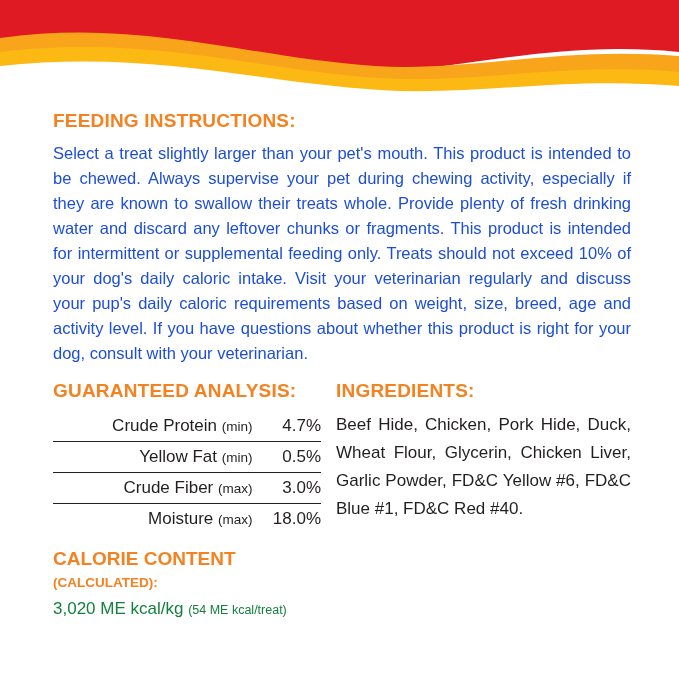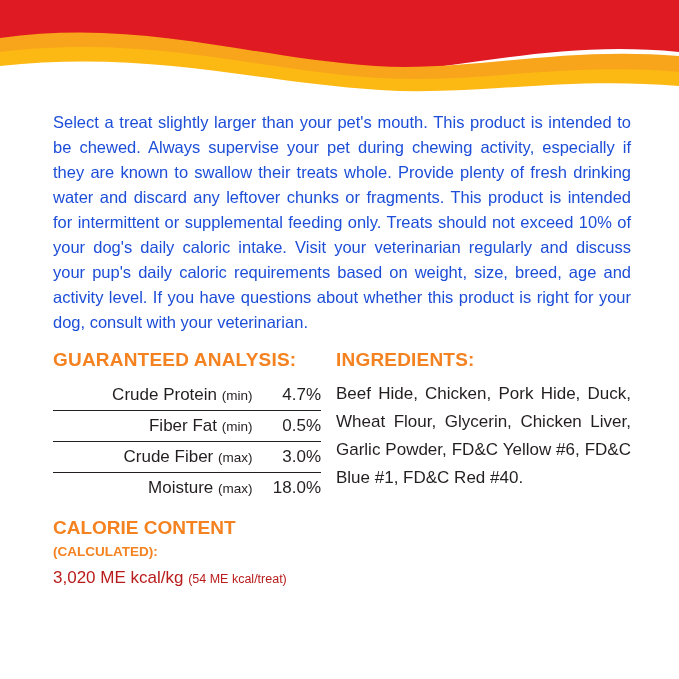--- a/index.html
+++ b/index.html
@@ -91,21 +91,21 @@
     font-weight: bold;
     margin: 14px 0 4px 0;
     line-height: 22px;
   }
   .calorie-heading .calc {
     font-size: 13.5px;
     font-weight: bold;
   }
   .calorie-value {
     font-size: 17px;
-    color: #b91c1c;
+    color: #15803d;
     line-height: 22px;
   }
   .calorie-value .per {
     font-size: 12.5px;
   }
   .ingredients-body {
     font-size: 17px;
     line-height: 28px;
     text-align: justify;
     color: #231f20;
@@ -120,35 +120,36 @@
   <div class="banner">
     <svg width="679" height="100" viewBox="0 0 679 100" xmlns="http://www.w3.org/2000/svg">
       <path d="M0,0 L679,0 L679,52 C560,40 470,68 380,72 C250,78 150,44 0,60 Z" fill="#e01a22"></path>
       <path d="M0,38 C140,18 250,58 375,66 C470,72 560,46 679,56 L679,76 C560,66 470,90 375,84 C250,76 140,40 0,58 Z" fill="#f8a51b"></path>
       <path d="M0,52 C150,34 255,70 380,78 C475,84 565,62 679,72 L679,86 C565,76 475,96 380,90 C255,82 150,50 0,66 Z" fill="#fdb913"></path>
     </svg>
   </div>
 
   <div class="content">
 
+    <h2 class="section-heading">FEEDING INSTRUCTIONS:</h2>
     <p class="feeding-body">Select a treat slightly larger than your pet's mouth. This product is intended to be chewed. Always supervise your pet during chewing activity, especially if they are known to swallow their treats whole. Provide plenty of fresh drinking water and discard any leftover chunks or fragments. This product is intended for intermittent or supplemental feeding only. Treats should not exceed 10% of your dog's daily caloric intake. Visit your veterinarian regularly and discuss your pup's daily caloric requirements based on weight, size, breed, age and activity level. If you have questions about whether this product is right for your dog, consult with your veterinarian.</p>
 
     <div class="columns">
 
       <div class="col-left">
         <h2 class="section-heading">GUARANTEED ANALYSIS:</h2>
 
         <table class="ga-table">
           <tbody>
             <tr>
               <td><span>Crude Protein</span> <span class="qual">(min)</span></td>
               <td class="val">4.7%</td>
             </tr>
             <tr>
-              <td><span>Fiber Fat</span> <span class="qual">(min)</span></td>
+              <td><span>Yellow Fat</span> <span class="qual">(min)</span></td>
               <td class="val">0.5%</td>
             </tr>
             <tr>
               <td><span>Crude Fiber</span> <span class="qual">(max)</span></td>
               <td class="val">3.0%</td>
             </tr>
             <tr>
               <td><span>Moisture</span> <span class="qual">(max)</span></td>
               <td class="val">18.0%</td>
             </tr>

